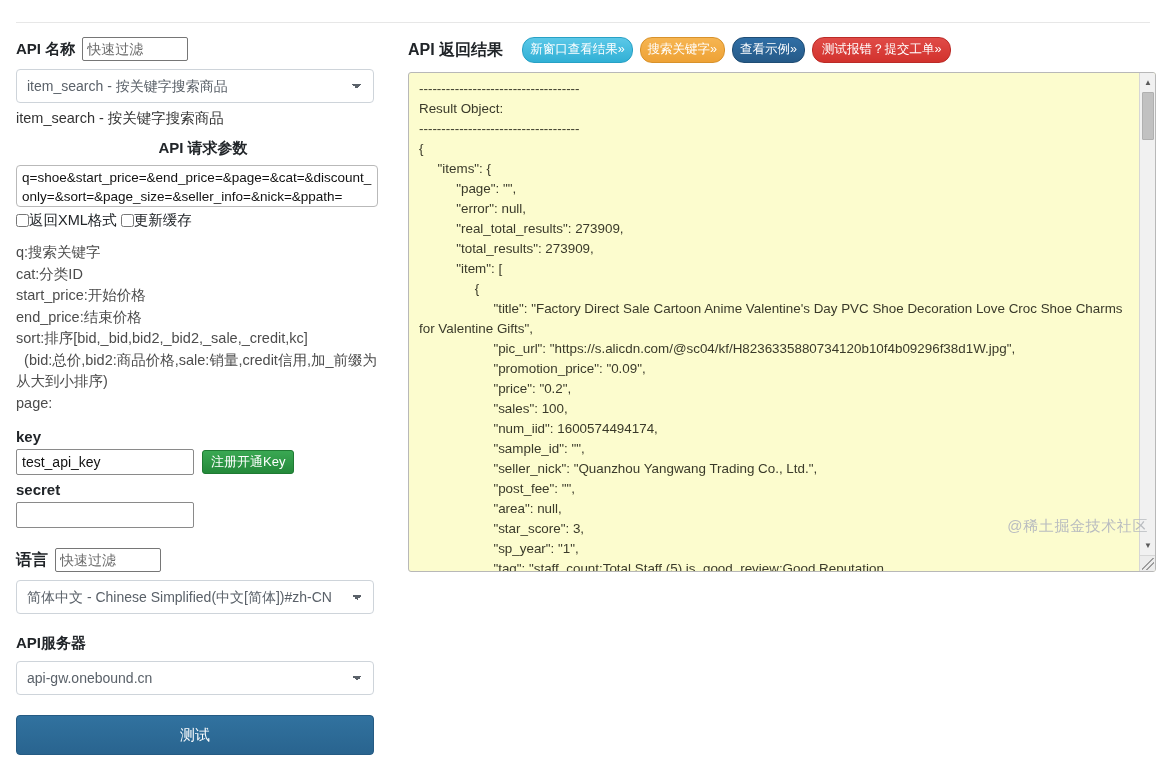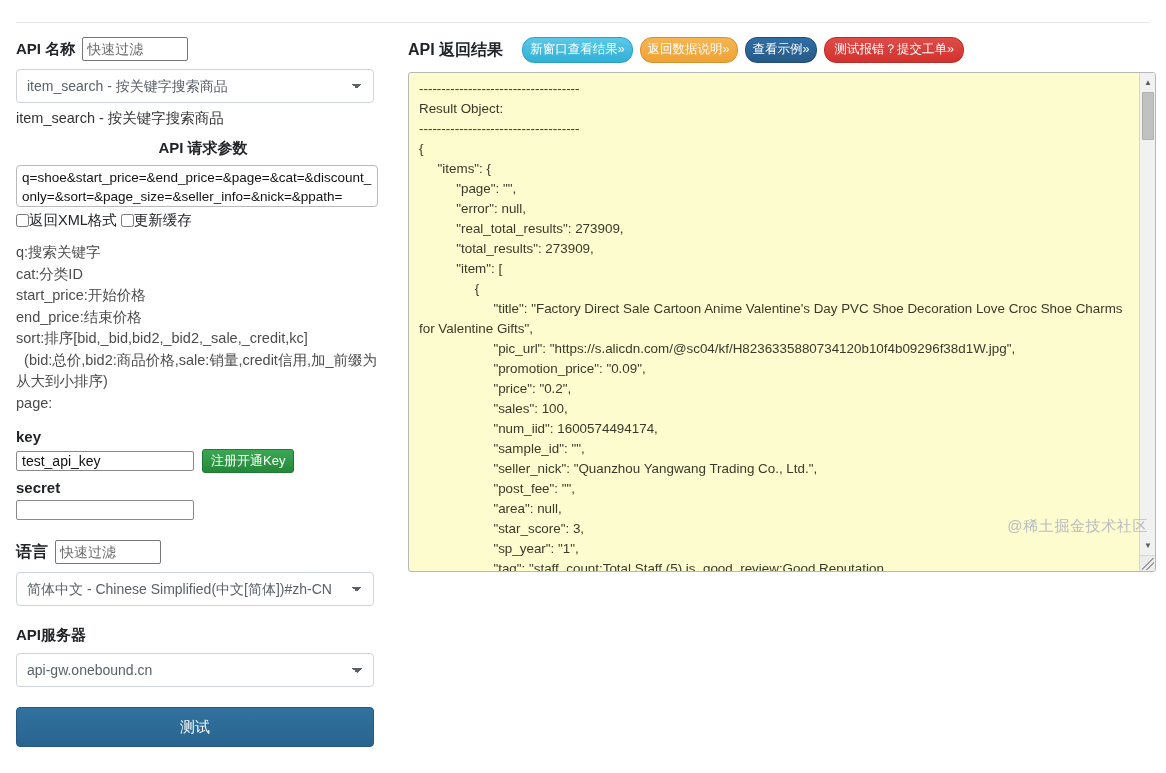--- a/index.html
+++ b/index.html
@@ -117,21 +117,21 @@
     margin-top: 12px;
     font-size: 14.5px;
     line-height: 21.5px;
     color: #4c4c4c;
     white-space: pre-wrap;
   }
 
   .key-row { display: flex; align-items: center; margin-top: 4px; }
   .txtbox {
     width: 178px;
-    height: 20px;
+    height: 26px;
     border: 1px solid #8a8a8a;
     border-radius: 2px;
     font-size: 14px;
     padding: 2px 5px;
     font-family: "Liberation Sans", sans-serif;
     color: #111;
     background: #fff;
   }
   .btn-green {
     margin-left: 8px;
@@ -351,21 +351,21 @@
 
       <button class="btn-test">测试</button>
 
     </div>
 
     <div class="col-right">
 
       <div class="res-head">
         <span class="res-title">API 返回结果</span>
         <span class="pill pill-cyan">新窗口查看结果»</span>
-        <span class="pill pill-orange">返回数据说明»</span>
+        <span class="pill pill-orange">搜索关键字»</span>
         <span class="pill pill-blue">查看示例»</span>
         <span class="pill pill-red">测试报错？提交工单»</span>
       </div>
 
       <div class="result-wrap">
         <pre class="result-text">------------------------------------
 Result Object:
 ------------------------------------
 {
      "items": {

